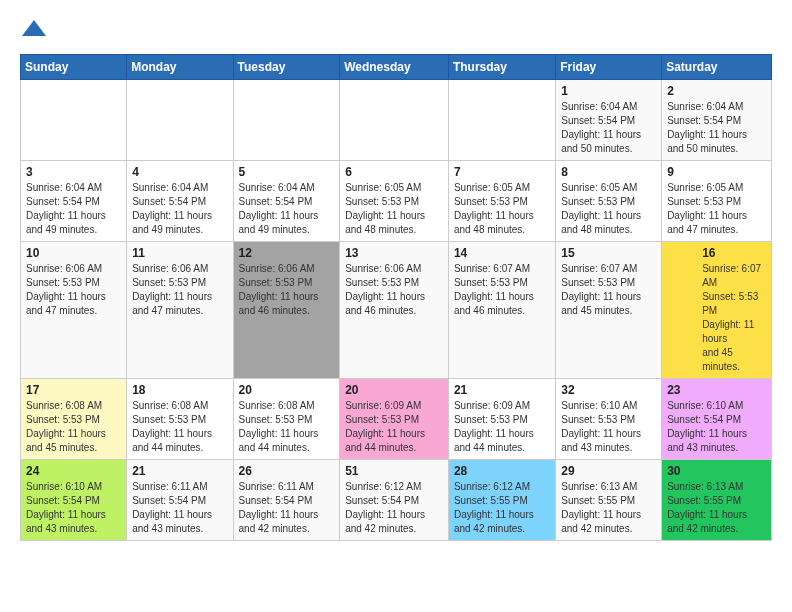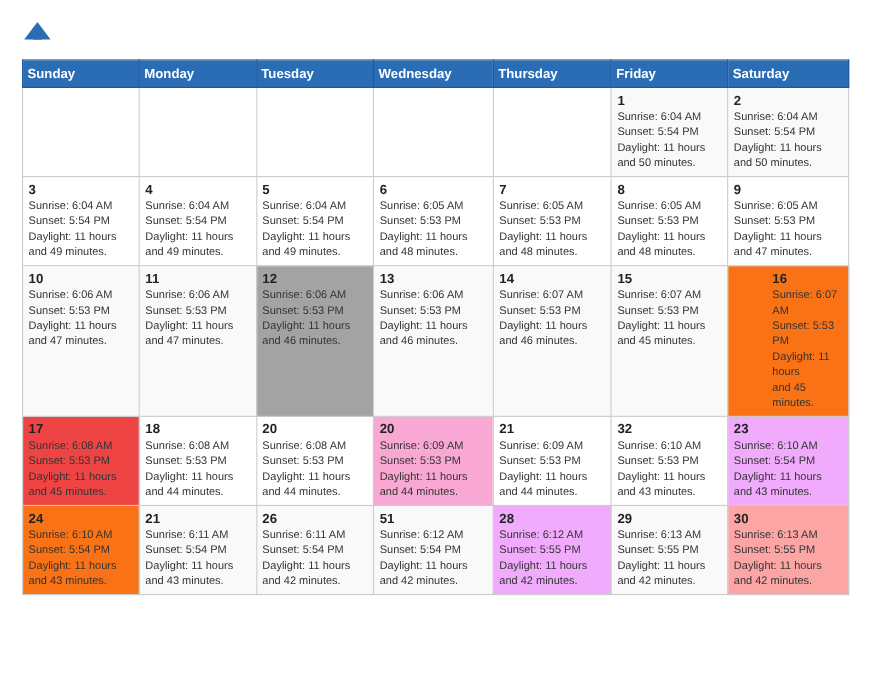--- a/index.html
+++ b/index.html
@@ -237,30 +237,30 @@
 Daylight: 11 hours
 and 46 minutes.</div>
           </td>
           <td style="background: rgb(249, 249, 249);">
             <span class="day-num">15</span>
             <div class="day-info" style="white-space: pre-line;">Sunrise: 6:07 AM
 Sunset: 5:53 PM
 Daylight: 11 hours
 and 45 minutes.</div>
           </td>
-          <td style="background: #f97316; padding-left: 40px;">
+          <td style="background: #fde047; padding-left: 40px;">
             <span class="day-num">16</span>
             <div class="day-info" style="white-space: pre-line;">Sunrise: 6:07 AM
 Sunset: 5:53 PM
 Daylight: 11 hours
 and 45 minutes.</div>
           </td>
         </tr>
         <tr>
-          <td style="background: #ef4444;">
+          <td style="background: #fef9c3;">
             <span class="day-num">17</span>
             <div class="day-info" style="white-space: pre-line;">Sunrise: 6:08 AM
 Sunset: 5:53 PM
 Daylight: 11 hours
 and 45 minutes.</div>
           </td>
           <td style="background: rgb(255, 255, 255);">
             <span class="day-num">18</span>
             <div class="day-info" style="white-space: pre-line;">Sunrise: 6:08 AM
 Sunset: 5:53 PM
@@ -297,21 +297,21 @@
           </td>
           <td style="background: #f0abfc;">
             <span class="day-num">23</span>
             <div class="day-info" style="white-space: pre-line;">Sunrise: 6:10 AM
 Sunset: 5:54 PM
 Daylight: 11 hours
 and 43 minutes.</div>
           </td>
         </tr>
         <tr>
-          <td style="background: #f97316;">
+          <td style="background: #bef264;">
             <span class="day-num">24</span>
             <div class="day-info" style="white-space: pre-line;">Sunrise: 6:10 AM
 Sunset: 5:54 PM
 Daylight: 11 hours
 and 43 minutes.</div>
           </td>
           <td style="background: rgb(249, 249, 249);">
             <span class="day-num">21</span>
             <div class="day-info" style="white-space: pre-line;">Sunrise: 6:11 AM
 Sunset: 5:54 PM
@@ -325,35 +325,35 @@
 Daylight: 11 hours
 and 42 minutes.</div>
           </td>
           <td style="background: rgb(249, 249, 249);">
             <span class="day-num">51</span>
             <div class="day-info" style="white-space: pre-line;">Sunrise: 6:12 AM
 Sunset: 5:54 PM
 Daylight: 11 hours
 and 42 minutes.</div>
           </td>
-          <td style="background: #f0abfc;">
+          <td style="background: #7dd3fc;">
             <span class="day-num">28</span>
             <div class="day-info" style="white-space: pre-line;">Sunrise: 6:12 AM
 Sunset: 5:55 PM
 Daylight: 11 hours
 and 42 minutes.</div>
           </td>
           <td style="background: rgb(249, 249, 249);">
             <span class="day-num">29</span>
             <div class="day-info" style="white-space: pre-line;">Sunrise: 6:13 AM
 Sunset: 5:55 PM
 Daylight: 11 hours
 and 42 minutes.</div>
           </td>
-          <td style="background: #fca5a5;">
+          <td style="background: #22c55e;">
             <span class="day-num">30</span>
             <div class="day-info" style="white-space: pre-line;">Sunrise: 6:13 AM
 Sunset: 5:55 PM
 Daylight: 11 hours
 and 42 minutes.</div>
           </td>
         </tr>
       </tbody>
   </table>
 </div>

